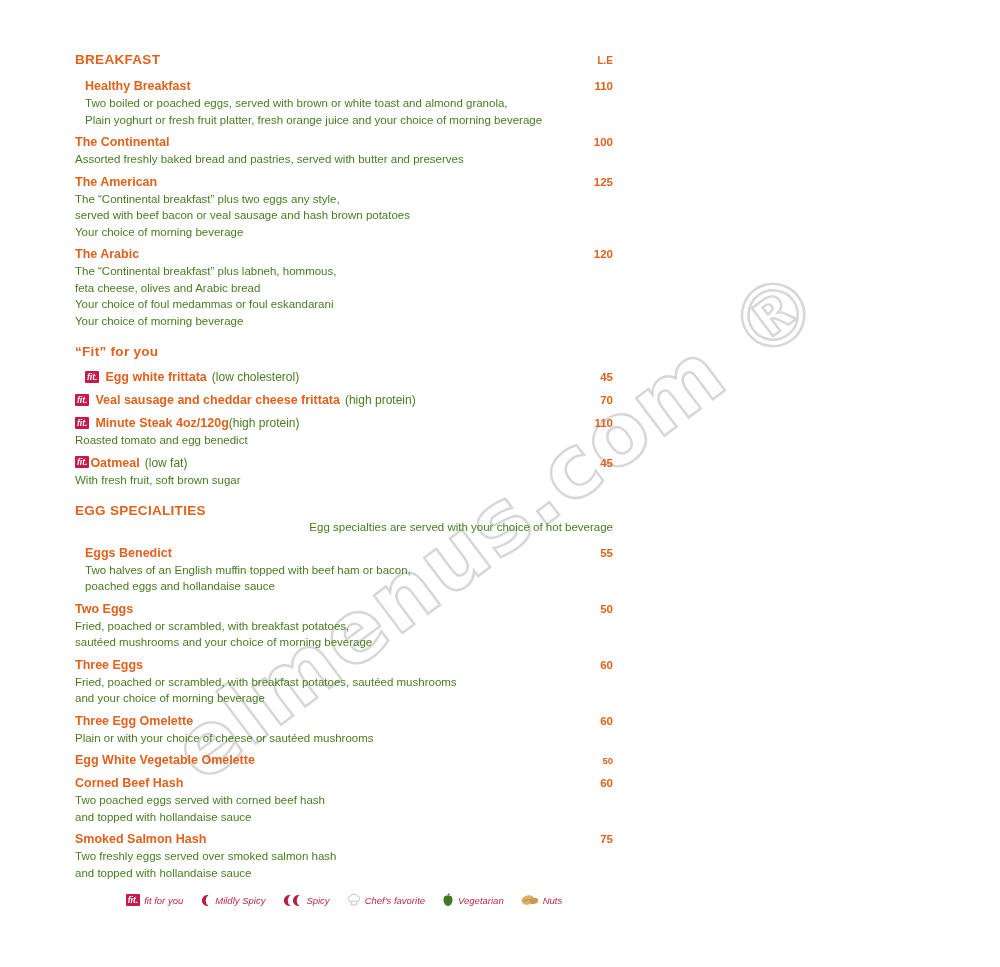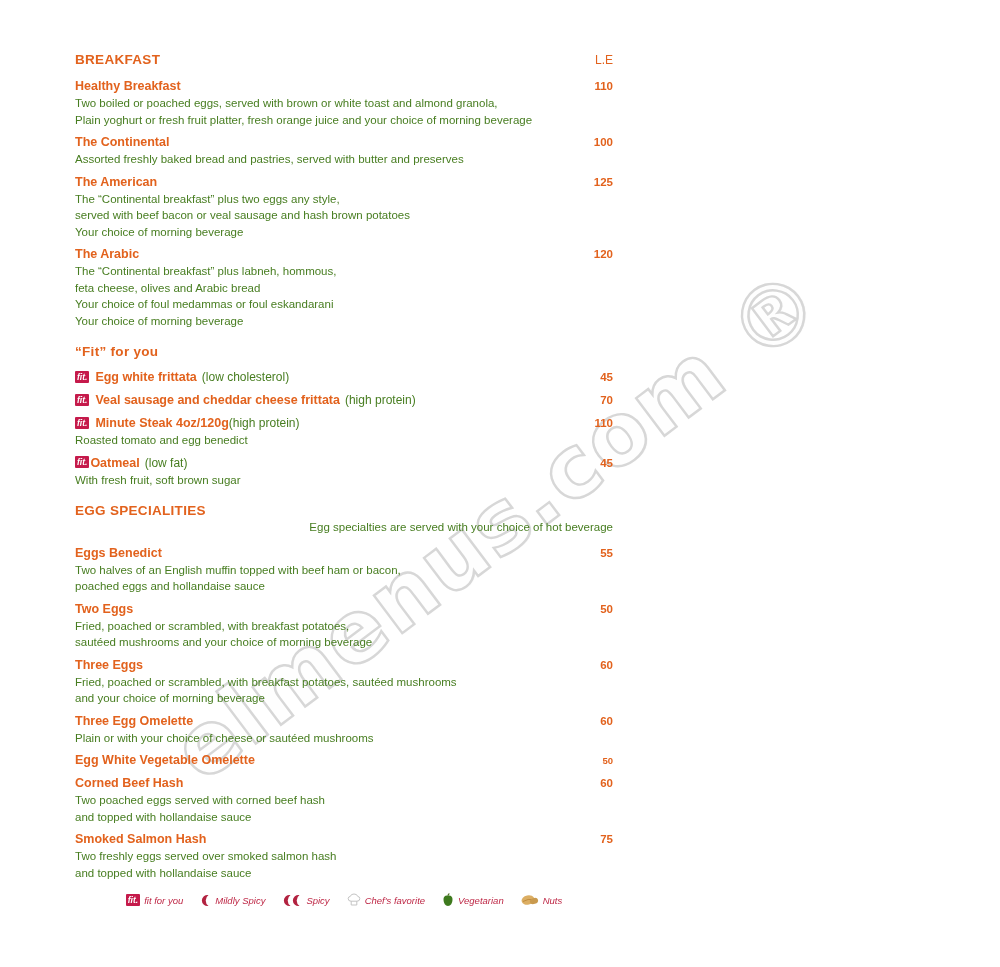--- a/index.html
+++ b/index.html
@@ -10,25 +10,25 @@
     font-family:"DejaVu Sans",sans-serif;font-weight:bold;font-size:86px;line-height:1;
     letter-spacing:2px;white-space:nowrap;transform:rotate(-37deg);transform-origin:0 0;
     color:rgba(255,255,255,0.92);-webkit-text-stroke:2.4px #d7d7d7;
     text-shadow:1px 1px 1px #ececec;}
   
   .menu{position:absolute;left:75px;top:35px;width:538px;z-index:1;}
   .section-head{display:flex;justify-content:space-between;align-items:baseline;
     margin:14px 0 0 0;line-height:17px;}
   .section:first-child .section-head{margin-top:16px;}
   .section-title{color:#e2621d;font-weight:bold;font-size:13.5px;letter-spacing:.3px;}
-  .currency{color:#e2621d;font-weight:normal;font-size:12px;}
+  .currency{color:#e2621d;font-weight:bold;font-size:10px;}
   .section-sub{color:#477d20;font-size:11.5px;line-height:16.5px;text-align:right;}
   .items{margin-top:9px;}
   .item{margin-top:6px;}
-  .item:first-child{margin-top:0;}
+  .item:first-child{margin-top:0;margin-left:10px;}
   .item-row{display:flex;justify-content:space-between;align-items:baseline;line-height:17px;}
   .item-left{display:flex;align-items:baseline;}
   .item-name{color:#e2621d;font-weight:bold;font-size:12.5px;}
   .item-note{color:#477d20;font-size:12px;margin-left:5px;}
   .item-note.tight{margin-left:0;}
   .item-price{color:#e2621d;font-weight:bold;font-size:11.5px;}
   .item-price.small{font-size:9.5px;}
   .item-desc{color:#477d20;font-size:11.5px;line-height:16.5px;}
   .fit-badge{display:inline-block;background:#c51a4b;color:#fff;font-weight:bold;
     font-style:italic;font-size:8.5px;line-height:10px;padding:1px 2px;border-radius:1px;

